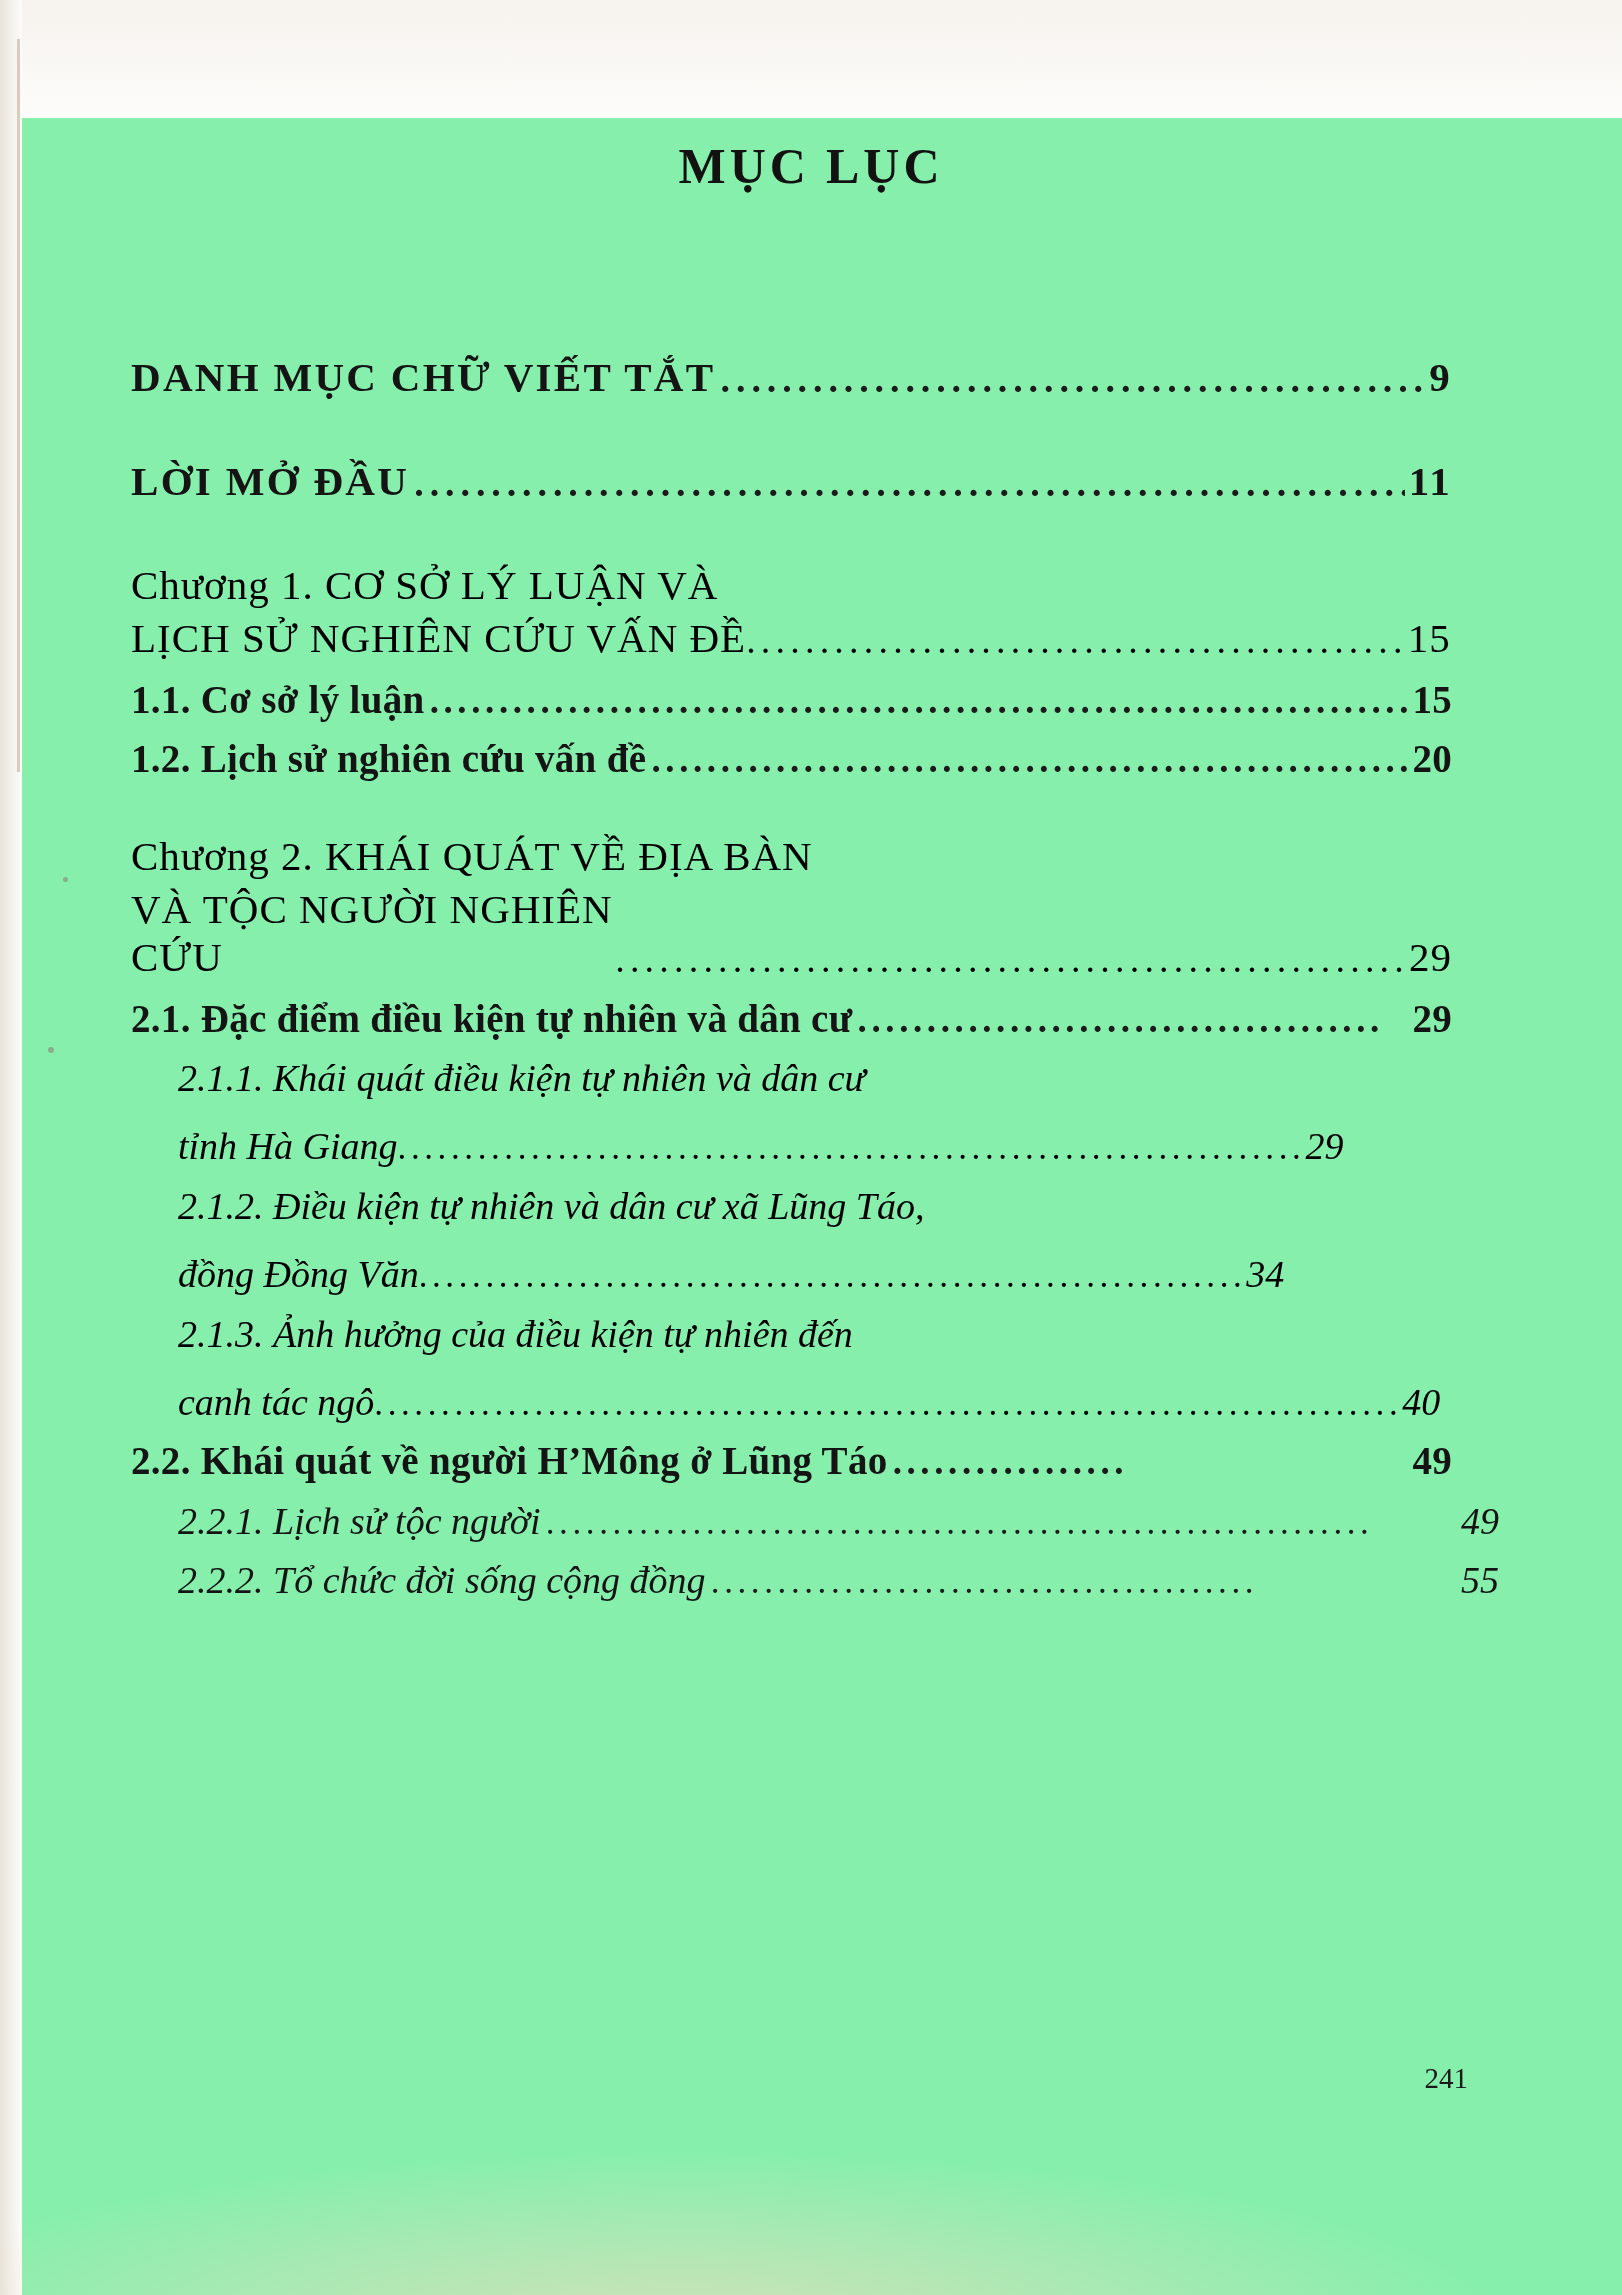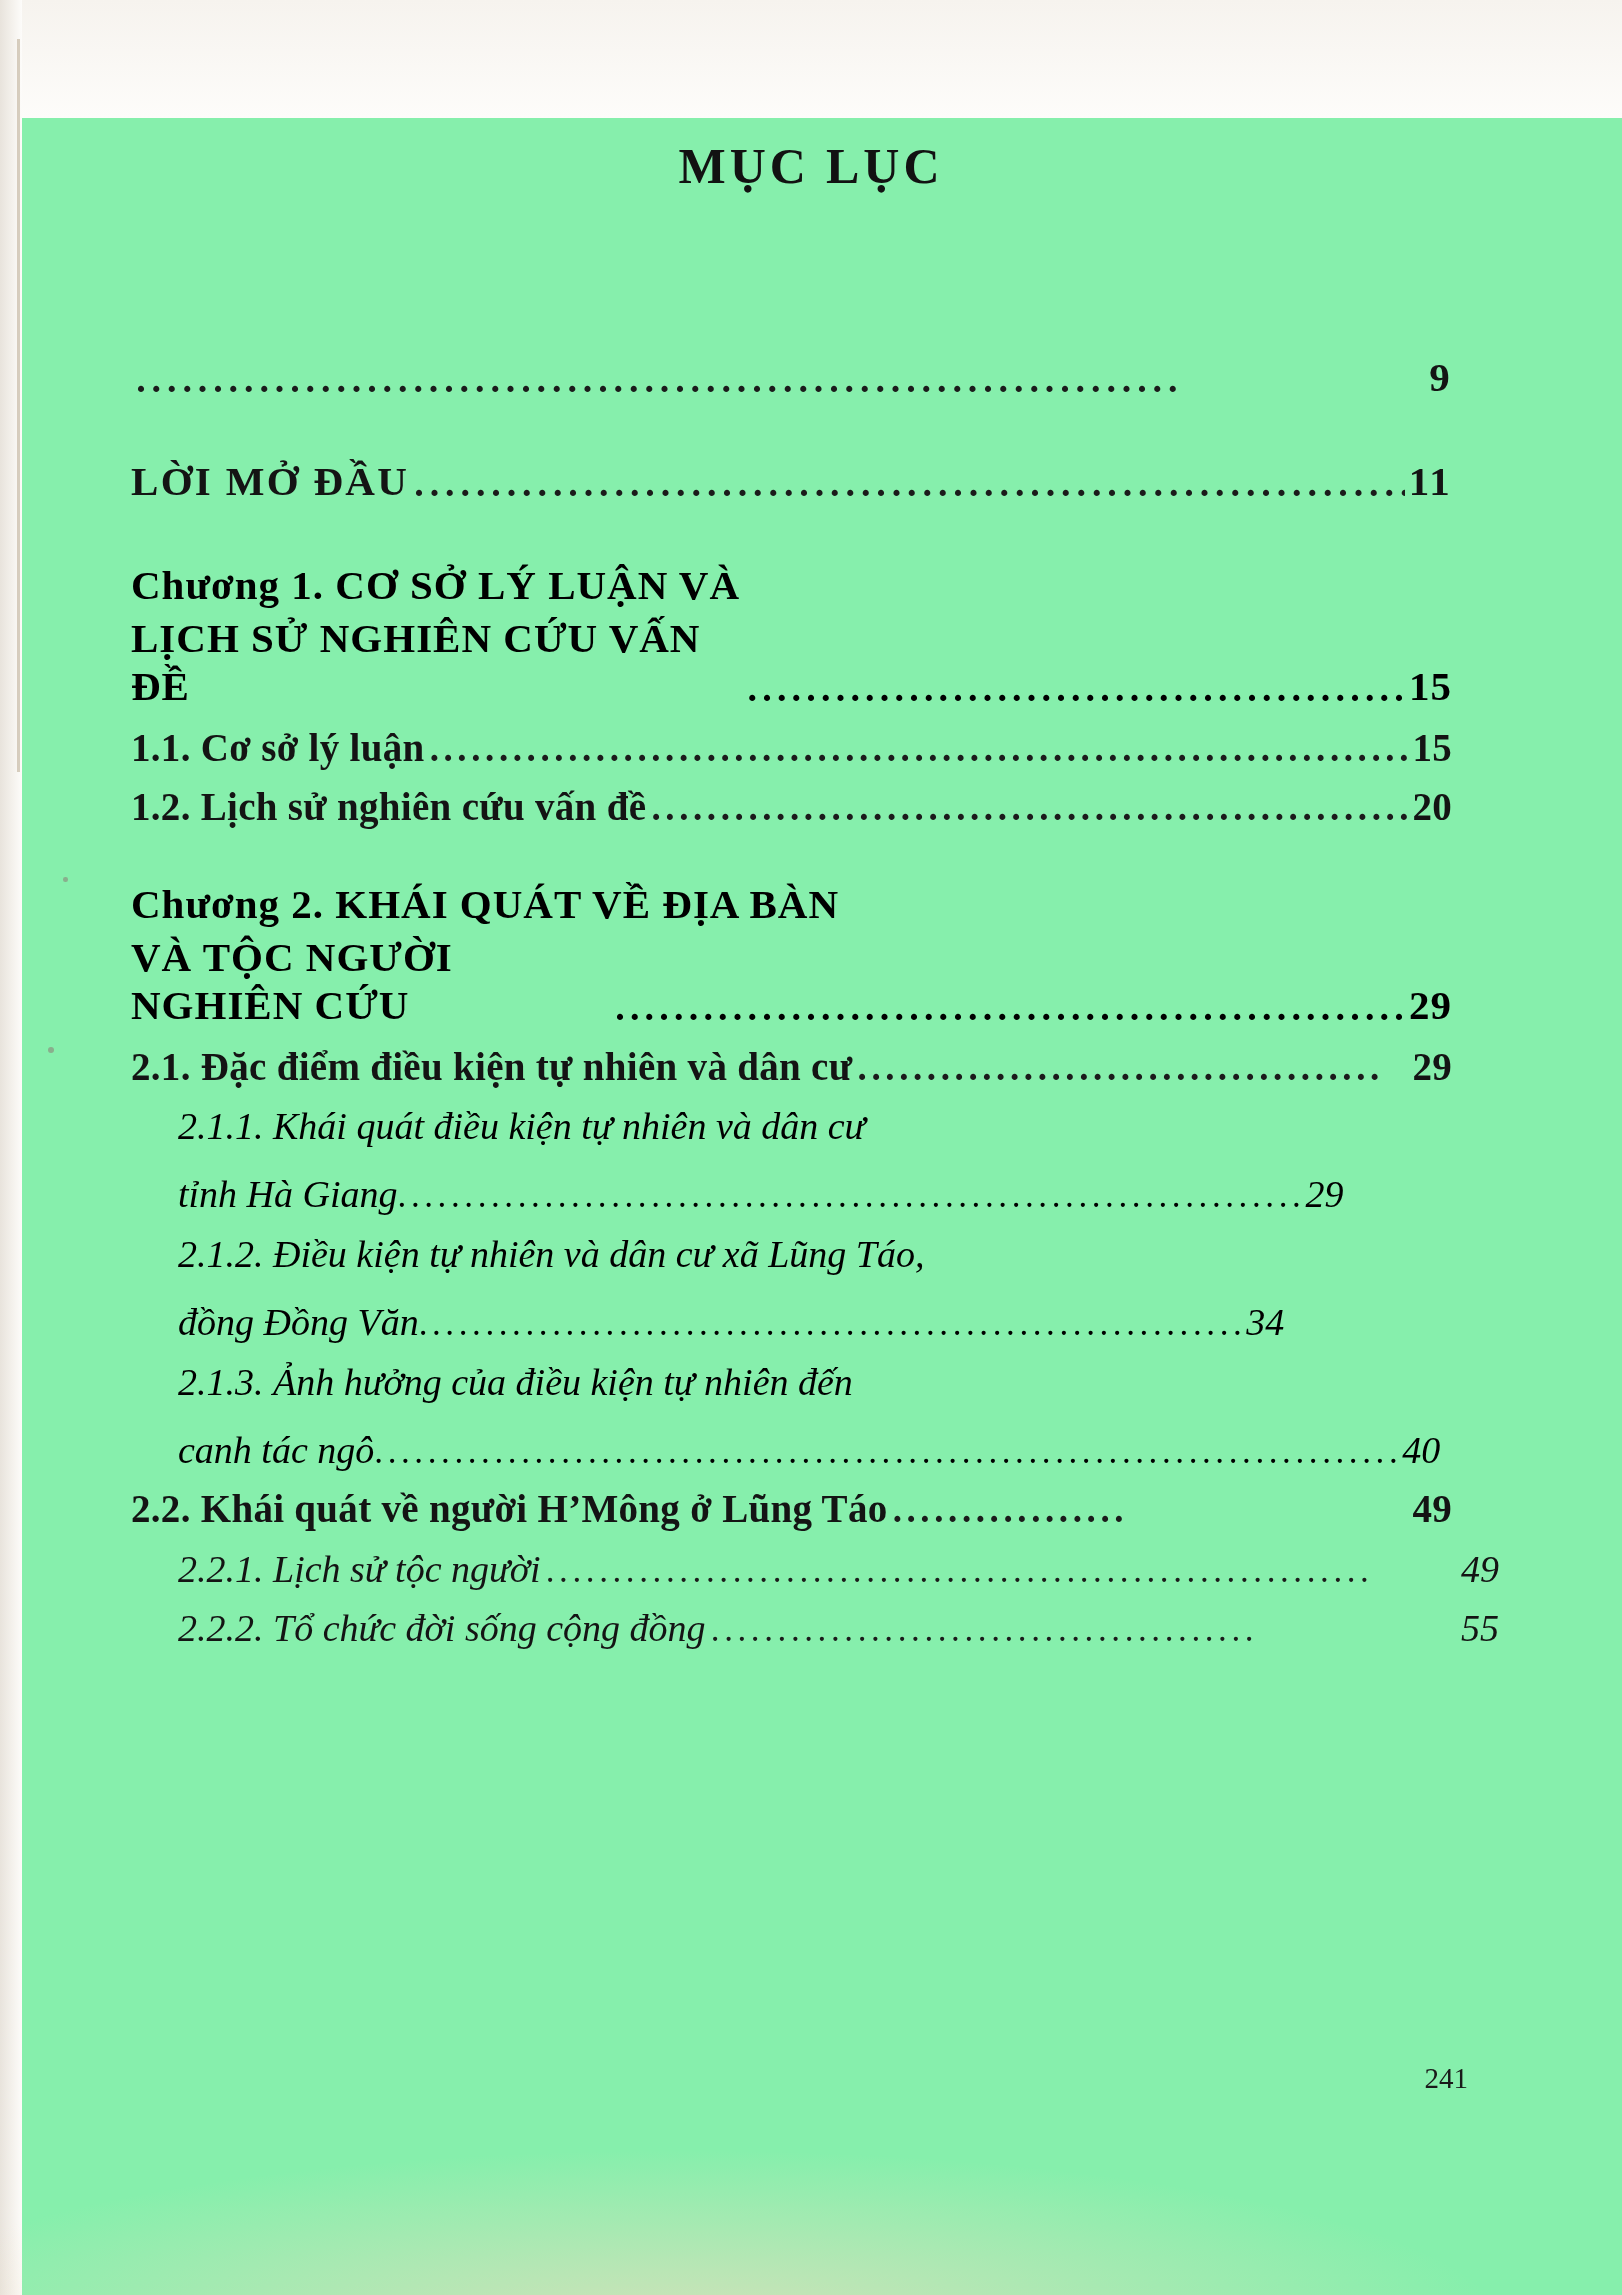--- a/index.html
+++ b/index.html
@@ -105,21 +105,21 @@
     font-size: 41px;
     letter-spacing: 2.3px;
     margin-bottom: 56px;
   }
   .lvl-front .leader { letter-spacing: 5.9px; font-size: 38px; }
   .lvl-front .pageno { font-weight: bold; font-size: 41px; }
 
   .chapter {
     margin-top: 51px;
     margin-bottom: 6.5px;
-    font-weight: bold;
+    font-weight: normal;
     font-size: 41px;
     letter-spacing: 1px;
   }
   .chapter .line1 {
     display: block;
     margin-bottom: 5.2px;
   }
   .chapter .line2row {
     display: flex;
     align-items: flex-end;
@@ -187,20 +187,21 @@
   <div class="speck" style="left:63px; top:877px; width:4.6px; height:4.6px;"></div>
   <div class="speck" style="left:48px; top:1047px; width:5.9px; height:5.9px;"></div>
 
   <div class="content">
 
     <div class="doc-title">MỤC LỤC</div>
 
     <div class="toc">
 
       <div class="entry lvl-front">
+        <span class="label">DANH MỤC CHỮ VIẾT TẮT</span>
         <span class="leader">....................................................................</span>
         <span class="pageno">9</span>
       </div>
 
       <div class="entry lvl-front">
         <span class="label">LỜI MỞ ĐẦU</span>
         <span class="leader">....................................................................................</span>
         <span class="pageno">11</span>
       </div>
 

